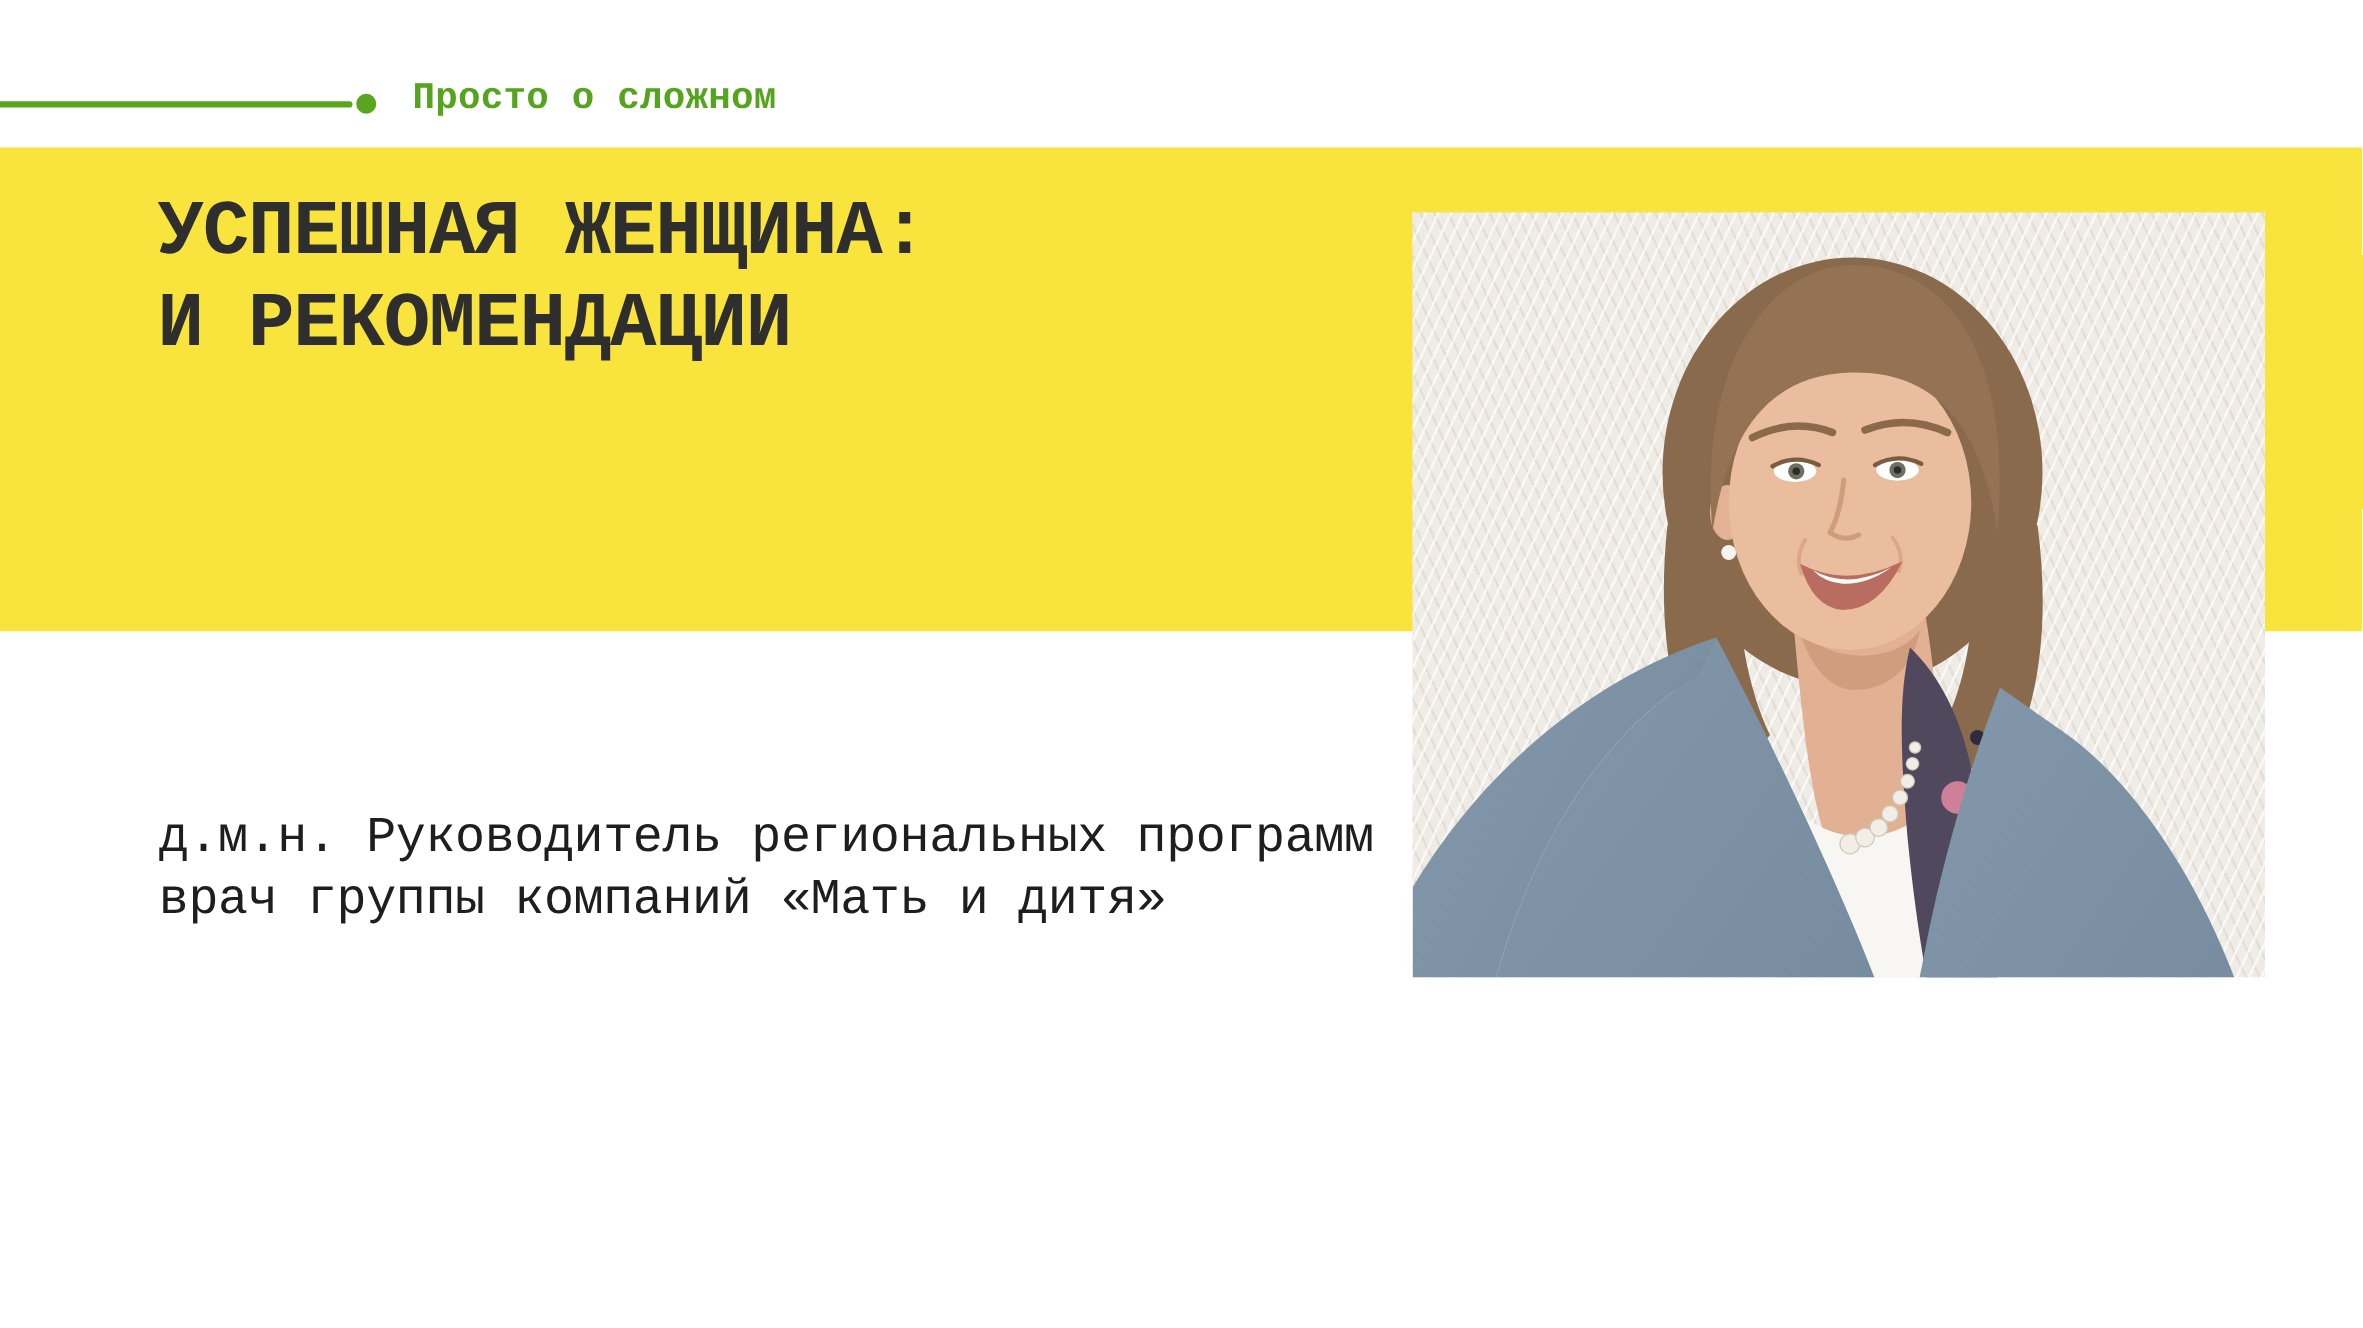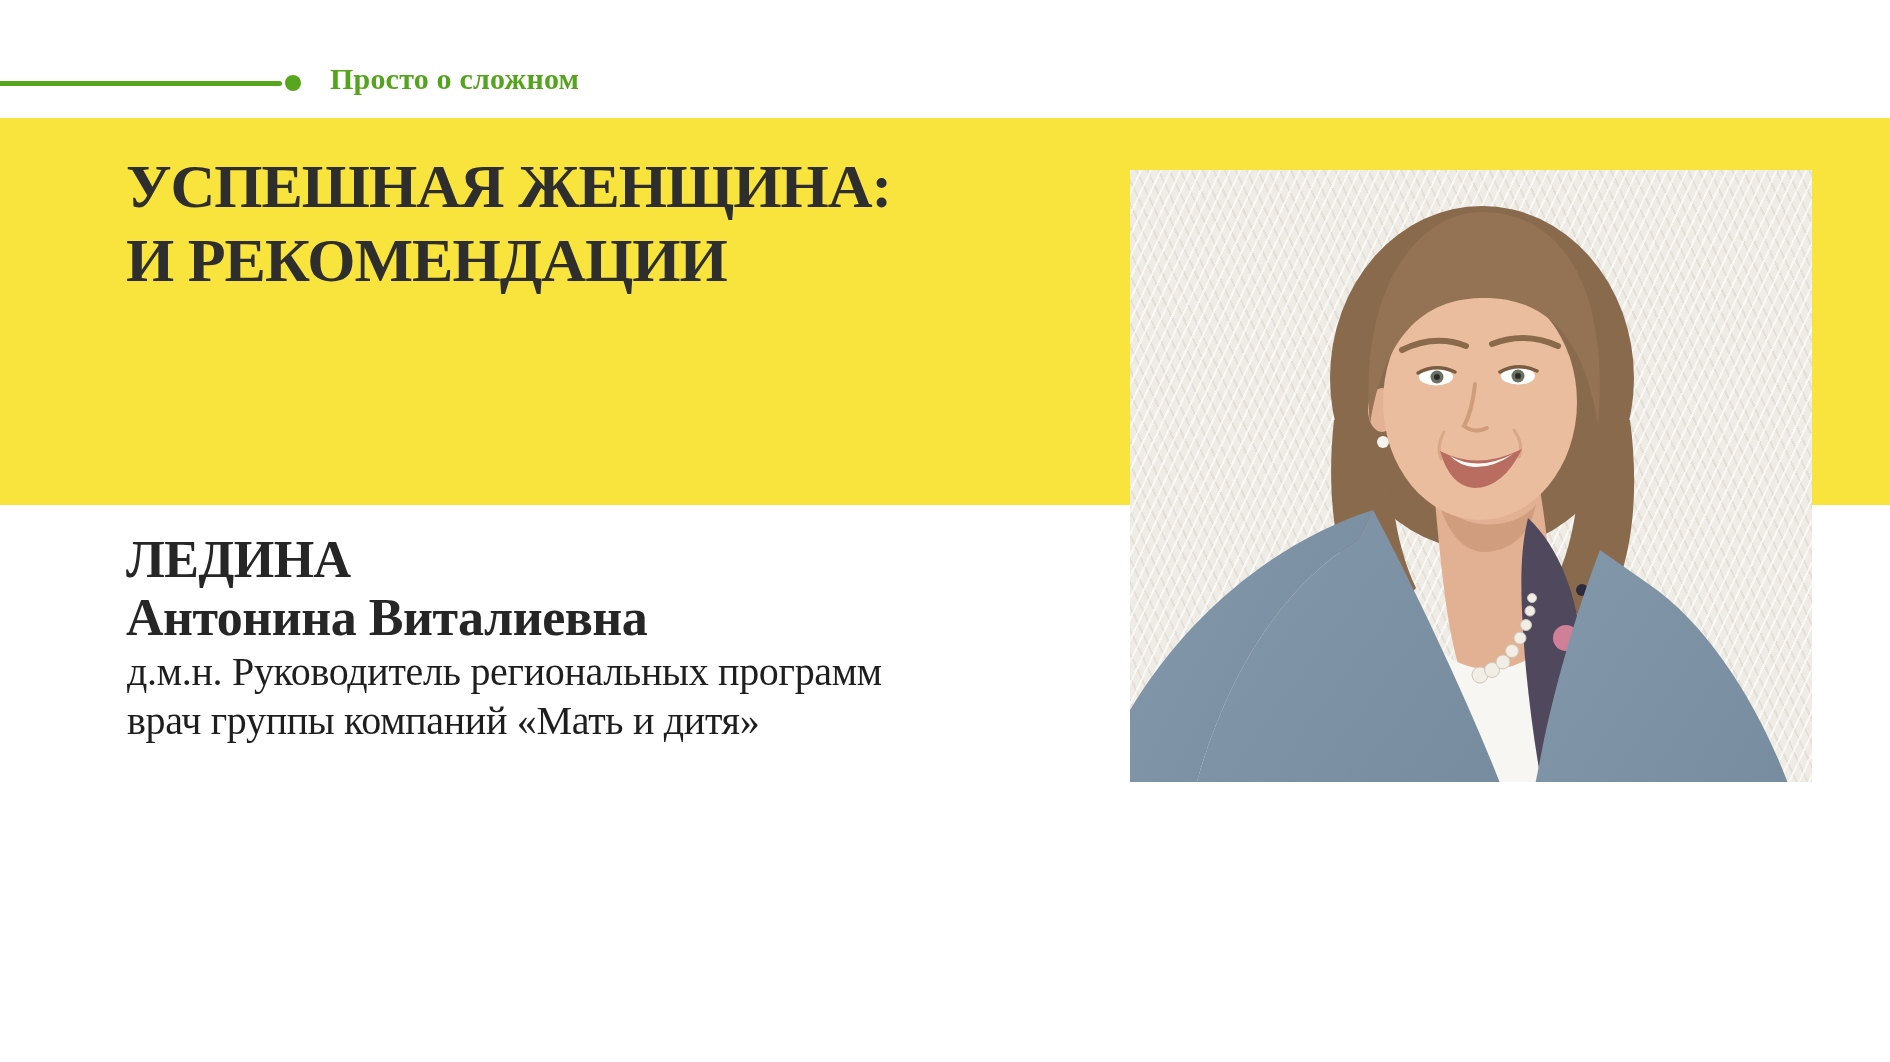--- a/index.html
+++ b/index.html
@@ -1,21 +1,21 @@
 <!DOCTYPE html>
 <html><head>
 <meta charset="utf-8">
 <style>
   html,body{margin:0;padding:0;background:#ffffff;}
   .slide{
     position:relative;
     width:1890px;height:782px;
     background:#ffffff;
     overflow:hidden;
-    font-family:Liberation Serif, serif;
+    font-family:Liberation Mono, monospace;
     border-radius:30px;
   }
   
   .accent-line{
     position:absolute;left:0;top:81px;width:282px;height:5px;
     background:#58a51e;border-radius:0 3px 3px 0;
   }
   .accent-dot{
     position:absolute;left:285px;top:75px;width:16px;height:16px;
     border-radius:50%;background:#58a51e;
@@ -77,24 +77,20 @@
   <div class="accent-line"></div>
   <div class="accent-dot"></div>
   <div class="tagline">Просто о сложном</div>
 
   <div class="yellow-band"></div>
   <h1 class="page-title" style="margin:1px;">
     <span class="line">УСПЕШНАЯ ЖЕНЩИНА:</span>
     <span class="line">И РЕКОМЕНДАЦИИ</span>
   </h1>
 
-  <div class="speaker-name">
-    <span class="line">ЛЕДИНА</span>
-    <span class="line">Антонина Виталиевна</span>
-  </div>
 
   <div class="speaker-credentials">
     <span class="line">д.м.н. Руководитель региональных программ</span>
     <span class="line">врач группы компаний «Мать и дитя»</span>
   </div>
 
   <div class="logo-text">
     <span class="line">Навстречу</span>
   </div>
   <svg class="butterfly" viewBox="0 0 170 160" aria-hidden="true">

